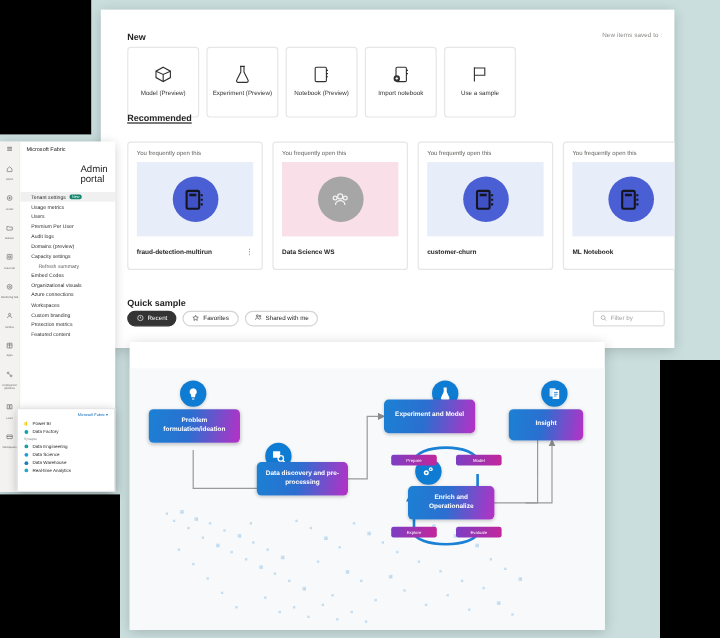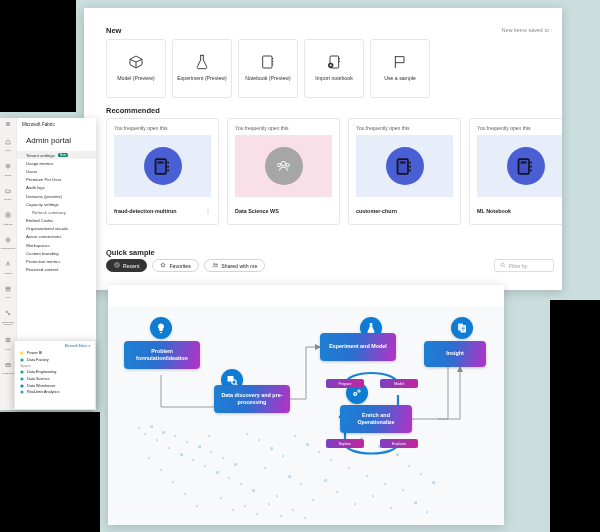--- a/index.html
+++ b/index.html
@@ -24,21 +24,21 @@
   
   .new-row{position:absolute;left:22px;top:31px;display:flex;gap:6px;}
   .new-tile{width:60px;height:59px;border:1px solid #e6e6e6;border-radius:3px;
     background:#fff;display:flex;flex-direction:column;align-items:center;
     justify-content:center;gap:5px;box-sizing:border-box;}
   .new-tile .glyph{width:16px;height:16px;display:block;}
   .new-tile .lbl{font-size:5.2px;color:#323130;text-align:center;line-height:1.35;
     padding:0 3px;}
 
   
-  .sec-rec{position:absolute;left:22px;top:98px;}
+  .sec-rec{position:absolute;left:22px;top:86px;text-decoration:underline;}
   .rec-row{position:absolute;left:22px;top:110px;display:flex;gap:8px;}
   .rec-card{width:113px;height:107px;border:1px solid #e6e6e6;border-radius:3px;
     background:#fff;box-sizing:border-box;overflow:hidden;
     display:flex;flex-direction:column;}
   .rec-top{font-size:5px;color:#605e5c;padding:6px 7px 4px;}
   .rec-thumb{height:62px;margin:0 7px;display:flex;align-items:center;
     justify-content:center;}
   .th-blue{background:#e8edfa;}
   .th-pink{background:#f9dfe8;}
   .rec-foot{flex:1;display:flex;align-items:center;justify-content:space-between;
@@ -69,21 +69,21 @@
     background:#fff;box-shadow:0 2px 9px rgba(0,0,0,.22);overflow:hidden;
     display:flex;}
   .rail{width:17px;background:#f3f2f1;border-right:1px solid #edebe9;
     padding-top:3px;box-sizing:border-box;}
   .rail-item{display:flex;flex-direction:column;align-items:center;gap:.5px;
     margin-bottom:3.5px;}
   .rail-item .ri-lbl{font-size:2.2px;color:#605e5c;text-align:center;
     line-height:1.15;max-width:16px;}
   .admin-body{flex:1;position:relative;background:#fff;}
   .admin-hdr{font-size:4.6px;color:#242424;padding:4px 0 0 5px;}
-  .admin-h1{font-size:8px;color:#242424;padding:9px 0 0 9px;font-weight:normal;}
+  .admin-h1{font-size:8px;color:#242424;padding:9px 0 0 9px;font-weight:normal;margin-left:41px;}
   .admin-list{margin:6px 0 0 0;padding:0;list-style:none;}
   .adm-li{font-size:4.3px;color:#323130;padding:1.6px 0 1.6px 9px;
     display:flex;align-items:center;gap:3px;}
   .adm-li.active{background:#f0f0f0;}
   .adm-li.indent{padding-left:15px;color:#605e5c;}
   .badge-new{background:#14866d;color:#fff;font-size:3.1px;border-radius:1.5px;
     padding:.7px 2.2px;line-height:1;}
 
   
   .switcher{position:absolute;left:14px;top:340px;width:82px;height:70px;

